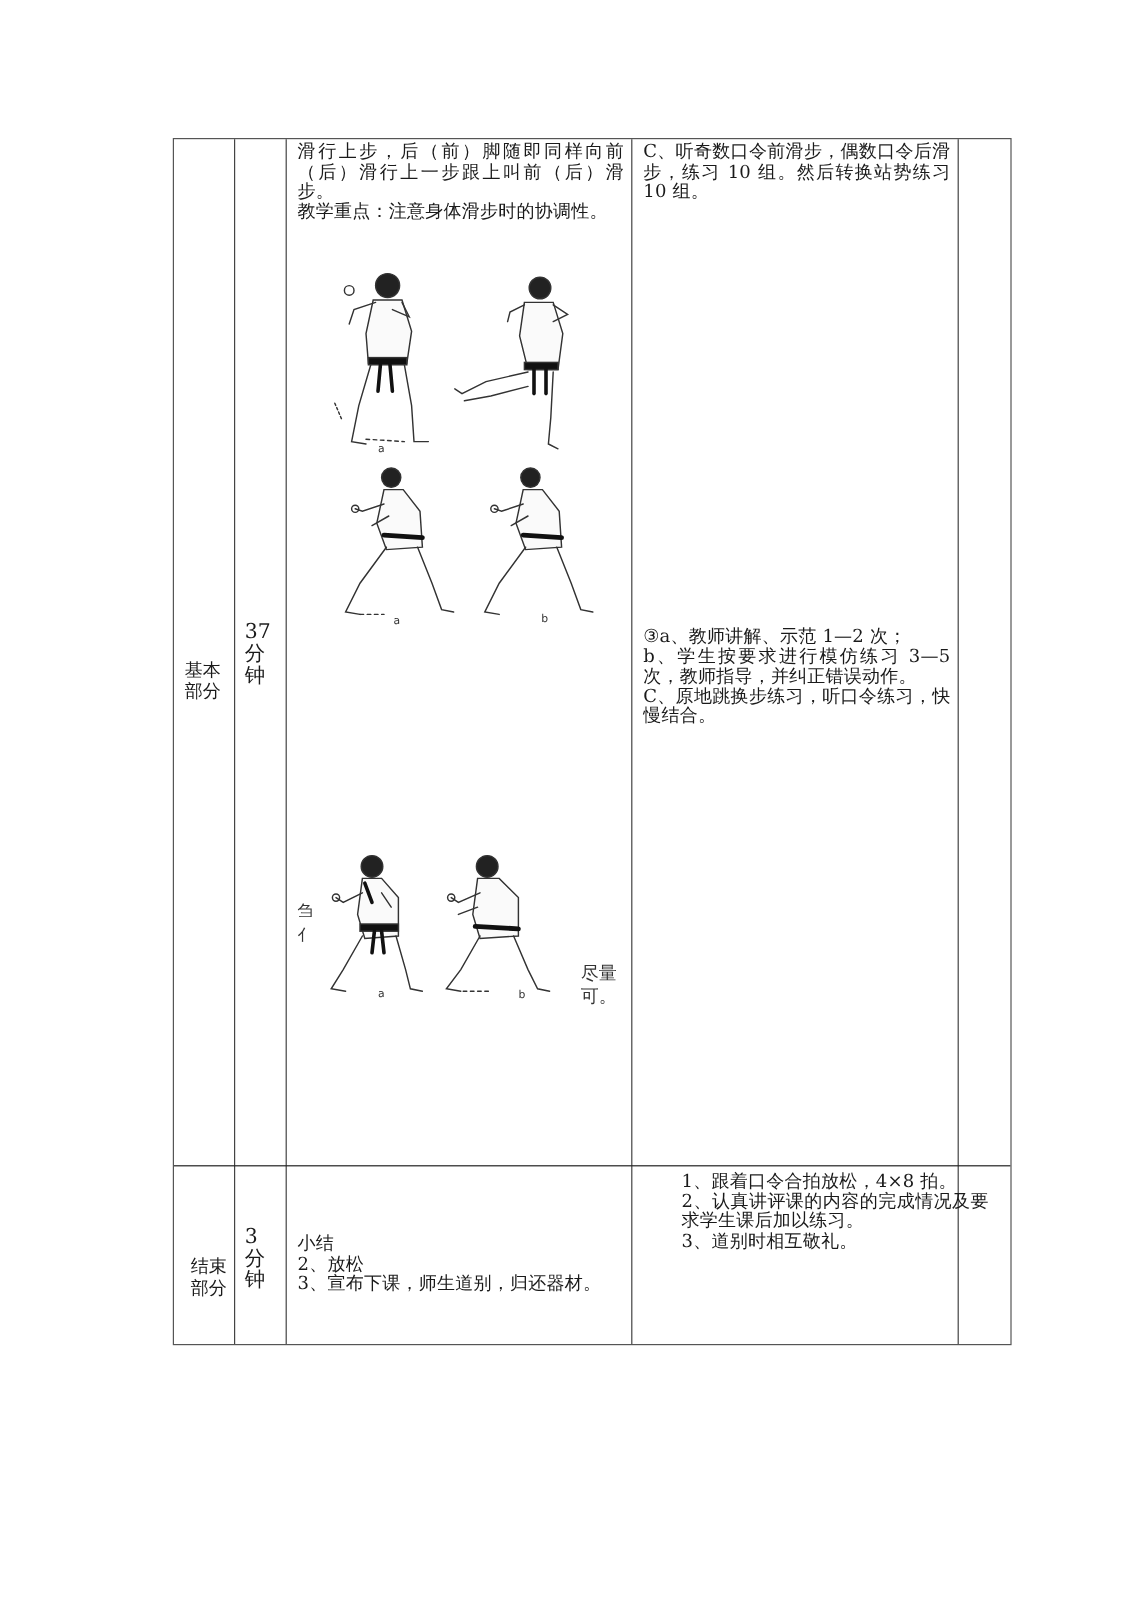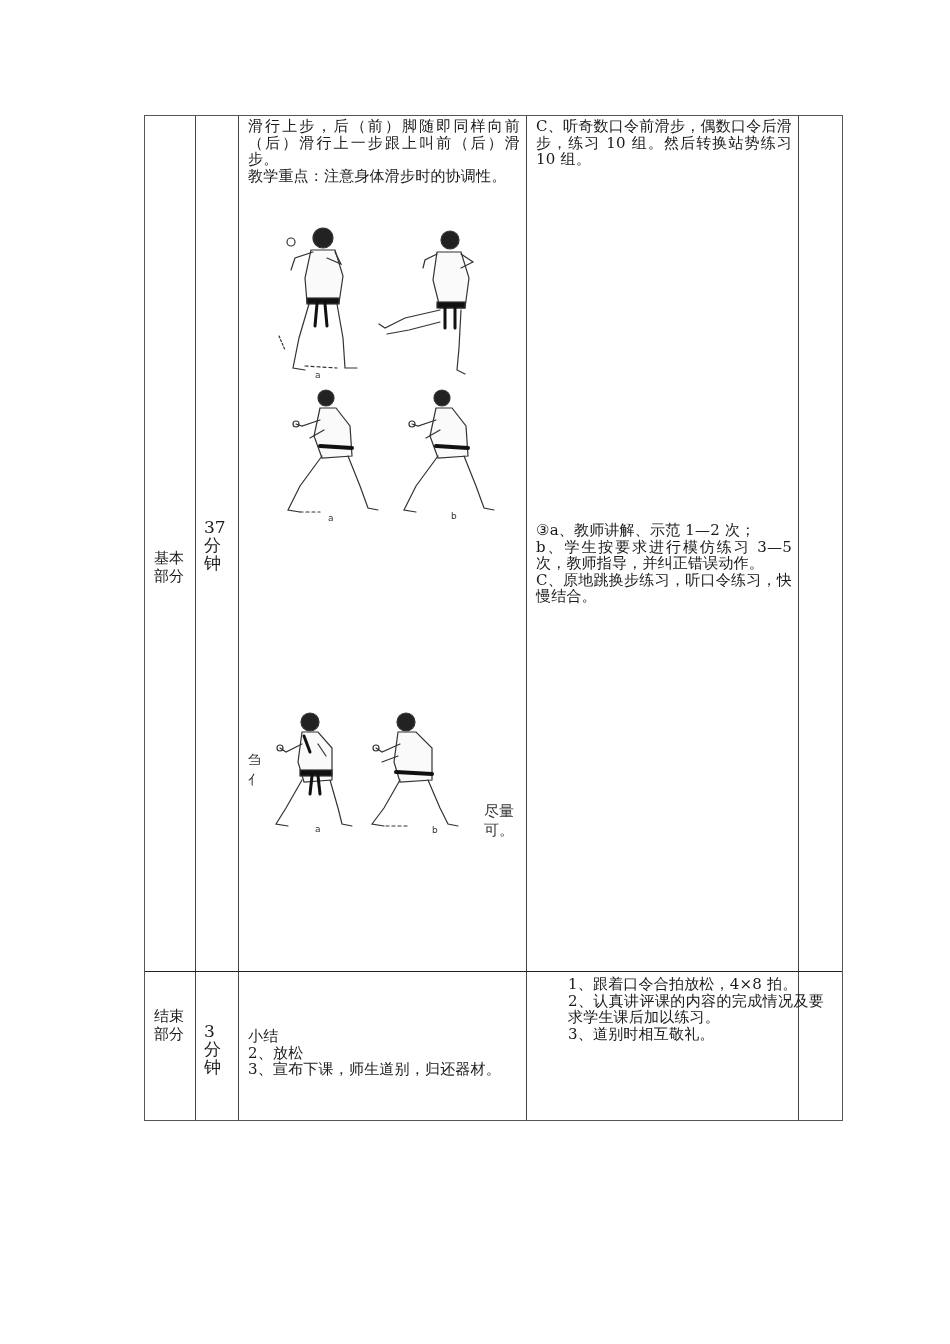--- a/index.html
+++ b/index.html
@@ -138,21 +138,21 @@
 
     <div class="cell-text" style="left:391px; top:2px; width:256px;">
       <p class="para">C、听奇数口令前滑步，偶数口令后滑步，练习 10 组。然后转换站势练习 10 组。</p>
     </div>
     <div class="cell-text" style="left:391px; top:406px; width:256px;">
       <p class="para">③a、教师讲解、示范 1—2 次；
 b、学生按要求进行模仿练习 3—5 次，教师指导，并纠正错误动作。
 C、原地跳换步练习，听口令练习，快慢结合。</p>
     </div>
 
-    <div class="section-label" style="left:9px; top:891px; white-space:pre-line;">结束
+    <div class="section-label" style="left:9px; top:930px; white-space:pre-line;text-align:center;">结束
 部分</div>
     <div class="time-label" style="left:59px; top:906px; white-space:pre-line;">3
 分
 钟</div>
     <div class="cell-text" style="left:103px; top:912px; width:272px;">
       <p class="para">小结
 2、放松
 3、宣布下课，师生道别，归还器材。</p>
     </div>
     <div class="cell-text" style="left:391px; top:860px; width:256px;margin-left:32px;">

